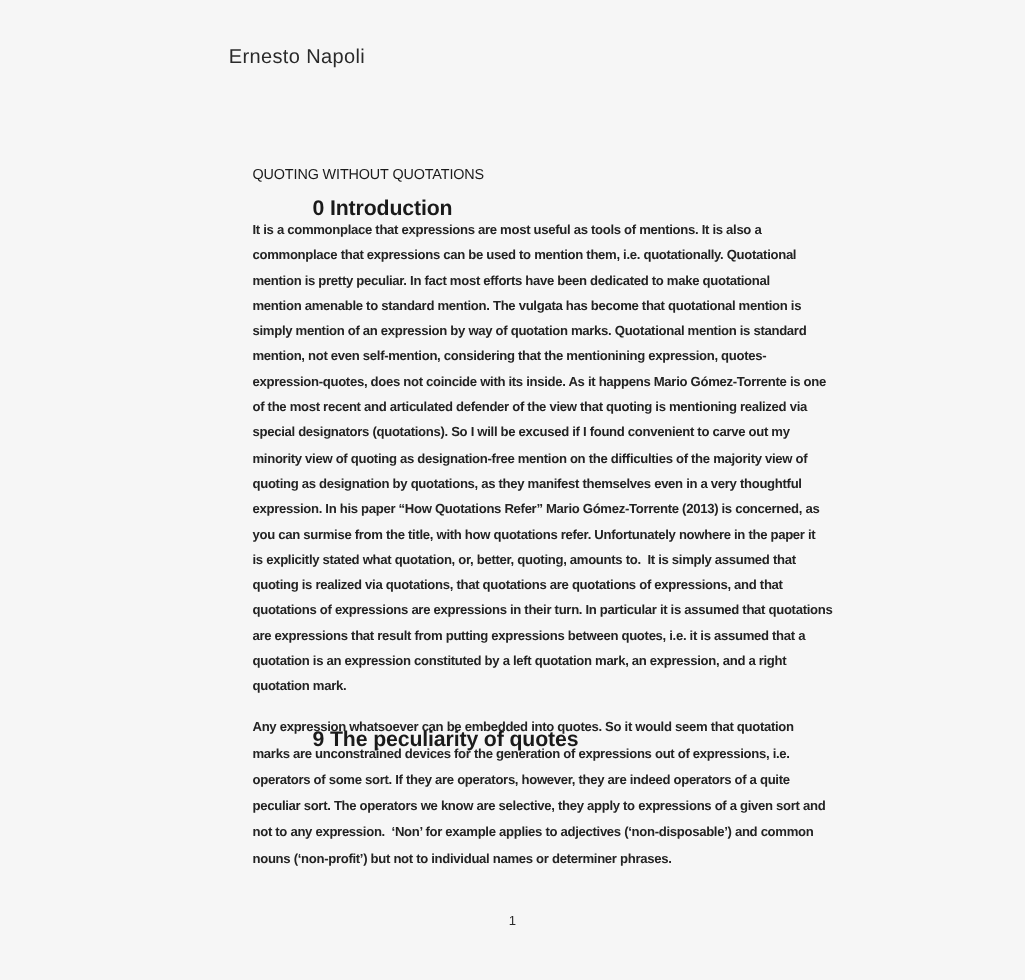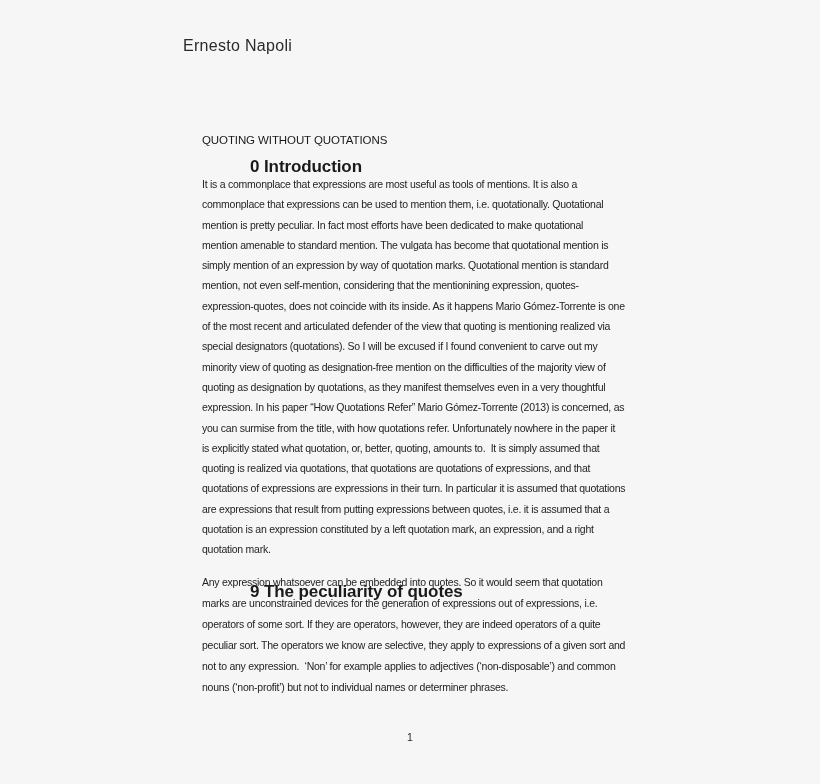--- a/index.html
+++ b/index.html
@@ -48,20 +48,21 @@
   }
   .heading-0 { top: 157px; }
   .heading-1 { top: 582px; }
   .section-body {
     position: absolute;
     left: 202px;
     font-size: 10.5px;
     letter-spacing: -0.25px;
     white-space: pre;
     color: #232323;
+    font-weight: bold;
   }
   .body-0 {
     top: 174px;
     line-height: 20.3px;
   }
   .body-1 {
     top: 572px;
     line-height: 21px;
   }
   .page-number {

